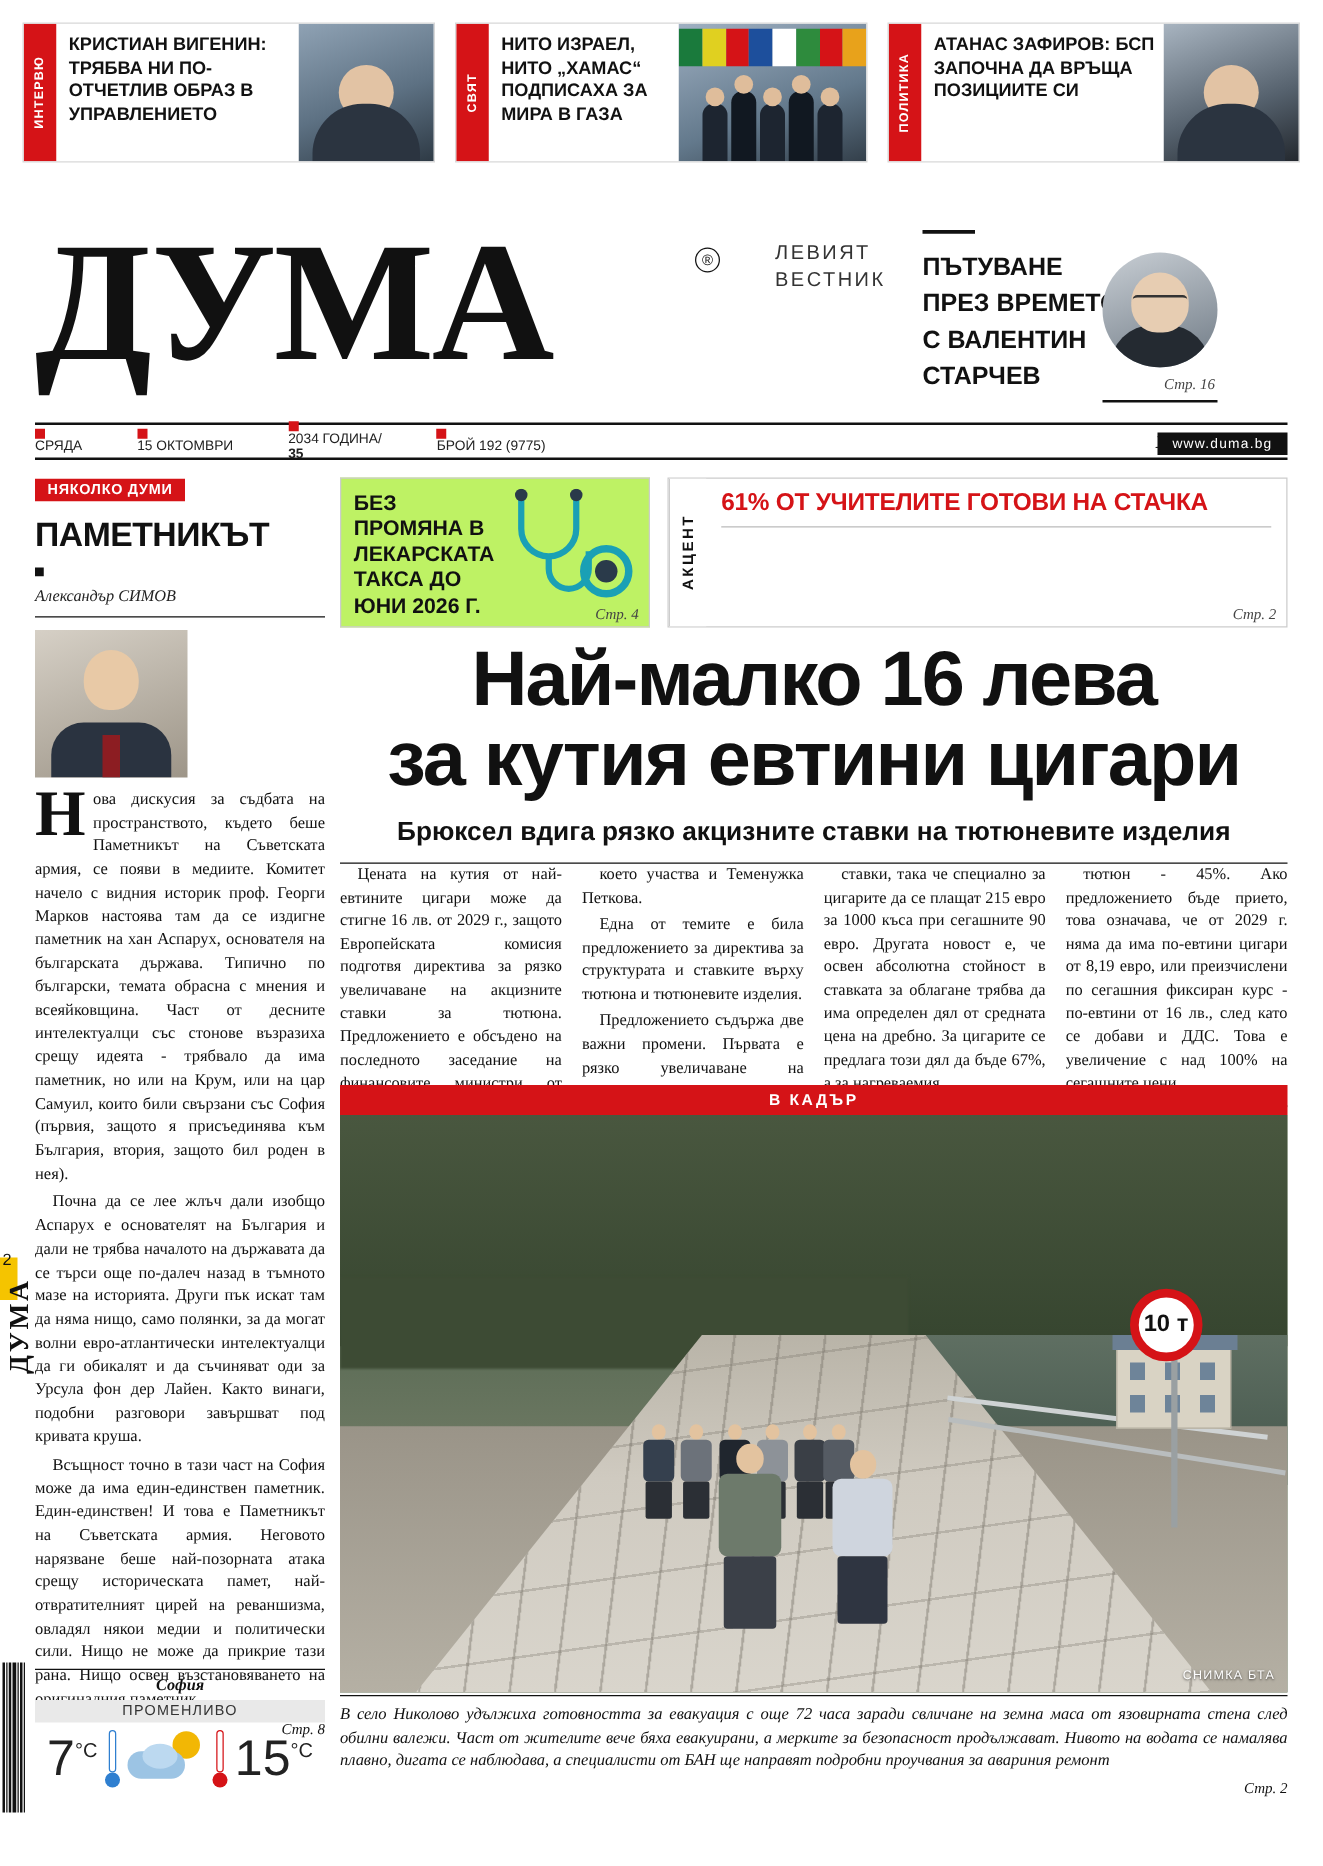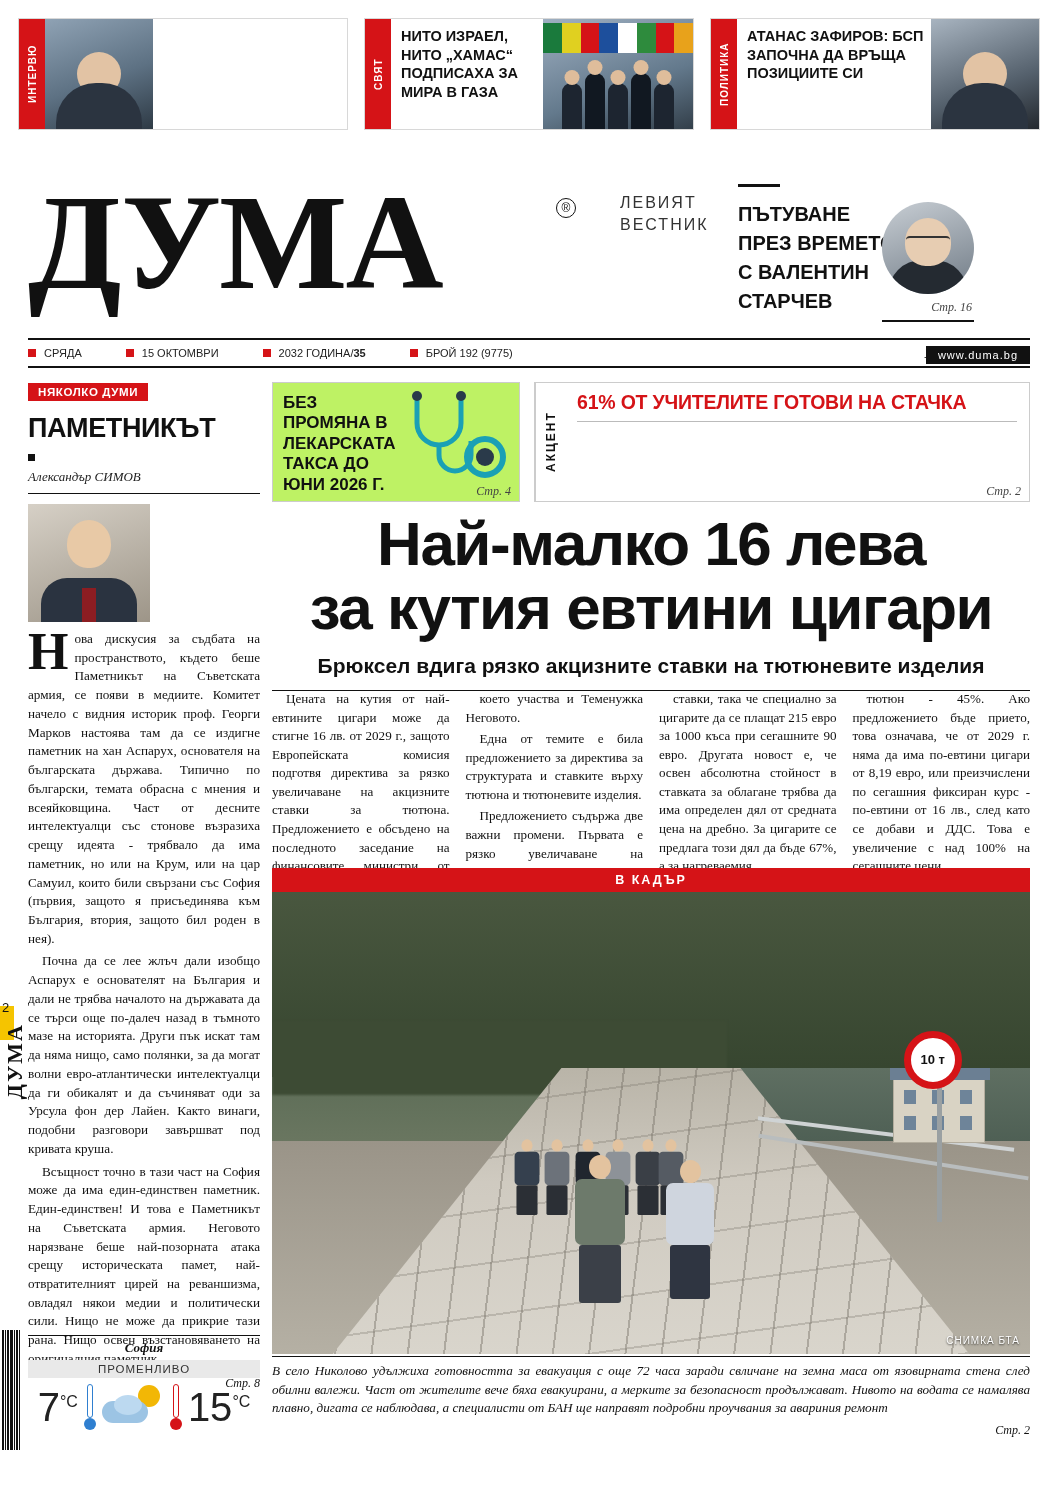--- a/index.html
+++ b/index.html
@@ -125,21 +125,21 @@
   }
   .mh-right-rule{ position:absolute; right:84px; top:150px; width:92px; height:2px; background:#111; }
 
   
   .infobar {
     position:absolute; top:338px; left:28px; width:1002px; height:30px;
     border-top:2px solid #111; border-bottom:2px solid #111;
     display:flex; align-items:center;
     font-family:"Liberation Sans", sans-serif; font-size:11px; color:#222;
   }
-  .infobar .item { display:flex; align-items:center; margin-right:44px; }
+  .infobar .item { display:flex; align-items:flex-start; margin-right:44px;flex-direction:column; }
   .infobar .sq { width:8px;height:8px;background:#d51317;margin-right:8px; }
   .infobar .bold { font-weight:bold; }
   .infobar .price {
     margin-left:auto; margin-right:18px;
     font-family:"Liberation Serif", serif; font-style:italic;
     font-weight:bold; font-size:17px;
   }
   .siteurl {
     position:absolute; top:346px; right:28px;
     background:#111; color:#fff; font-family:"Liberation Sans", sans-serif;
@@ -299,21 +299,21 @@
   }
   .ph-guard{ position:absolute; top:52%; right:2%; width:34%; height:4px; background:#cfd3d4; transform:rotate(7deg); }
   .ph-guard2{ position:absolute; top:57%; right:0%; width:36%; height:4px; background:#b9bdbe; transform:rotate(9deg); }
   .ph-building{ position:absolute; top:40%; right:6%; width:92px; height:66px; background:#d9d3c4; border:1px solid #b3ad9e;}
   .ph-building .roof{ position:absolute; top:-10px; left:-4px; width:100px;height:12px;background:#6b7f93;}
   .ph-building .w{ position:absolute; width:12px;height:14px;background:#6e8499; }
   .ph-sign{
     position:absolute; top:30%; right:9%; width:58px;height:58px;border-radius:50%;
     background:#fff; border:7px solid #d51317;
     display:flex;align-items:center;justify-content:center;
-    font-family:"Liberation Sans", sans-serif; font-weight:bold; font-size:13px; color:#111;
+    font-family:"Liberation Sans", sans-serif; font-weight:bold; font-size:19px; color:#111;
   }
   .ph-signpole{ position:absolute; top:39%; right:11.6%; width:5px; height:150px; background:#9aa0a2; }
   .fig { position:absolute; bottom:16%; }
   .fig .head{ width:18px;height:20px;border-radius:50%;background:#e3c39f;margin:0 auto; }
   .fig .torso{ width:40px;height:54px;border-radius:7px; }
   .fig .legs{ width:34px;height:48px;background:#2b2f35;margin:0 auto;border-radius:3px; }
   .fig.a{ left:40%; bottom:11%; }
   .fig.a .torso{ background:#6d7a6b; width:50px; height:66px; }
   .fig.a .legs{ width:42px;height:58px;background:#3b4048; }
   .fig.a .head{ width:22px;height:24px; }
@@ -342,20 +342,21 @@
 </style>
 </head>
 <body>
 
 <div class="page">
 
   <div class="teaser-strip">
 
     <div class="teaser">
       <div class="teaser-tag">ИНТЕРВЮ</div>
+      <div class="teaser-text">КРИСТИАН ВИГЕНИН: ТРЯБВА НИ ПО-ОТЧЕТЛИВ ОБРАЗ В УПРАВЛЕНИЕТО</div>
       <div class="teaser-photo p1">
         <div class="head"></div>
           <div class="body"></div>
       </div>
 
     </div>
 
     <div class="teaser">
       <div class="teaser-tag">СВЯТ</div>
       <div class="teaser-text">НИТО ИЗРАЕЛ, НИТО „ХАМАС“ ПОДПИСАХА ЗА МИРА В ГАЗА</div>
@@ -421,21 +422,21 @@
     <div class="item">
         <span class="sq"></span>
         <span>СРЯДА</span>
       </div>
     <div class="item">
         <span class="sq"></span>
         <span>15 ОКТОМВРИ</span>
       </div>
     <div class="item">
         <span class="sq"></span>
-        <span>2032 ГОДИНА/</span>
+        <span>2034 ГОДИНА/</span>
         <span class="bold">35</span>
       </div>
     <div class="item">
         <span class="sq"></span>
         <span>БРОЙ 192 (9775)</span>
       </div>
     <div class="price">1 лв. | 0,51 €</div>
   </div>
   <div class="siteurl">www.duma.bg</div>
 
@@ -504,21 +505,21 @@
     </h1>
     <div class="sub">Брюксел вдига рязко акцизните ставки на тютюневите изделия</div>
     <div class="rule"></div>
   </div>
 
   <div class="cols4">
     <div class="c">
       <p class="first">Цената на кутия от най-евтините цигари може да стигне 16 лв. от 2029 г., защото Европейската комисия подготвя директива за рязко увеличаване на акцизните ставки за тютюна. Предложението е обсъдено на последното заседание на финансовите министри от общността в Люксембург, в</p>
     </div>
     <div class="c">
-      <p>което участва и Теменужка Неговото.</p>
+      <p>което участва и Теменужка Петкова.</p>
       <p>Една от темите е била предложението за директива за структурата и ставките върху тютюна и тютюневите изделия.</p>
       <p>Предложението съдържа две важни промени. Първата е рязко увеличаване на минималните акцизи</p>
     </div>
     <div class="c">
       <p class="first">ставки, така че специално за цигарите да се плащат 215 евро за 1000 къса при сегашните 90 евро. Другата новост е, че освен абсолютна стойност в ставката за облагане трябва да има определен дял от средната цена на дребно. За цигарите се предлага този дял да бъде 67%, а за нагреваемия</p>
     </div>
     <div class="c">
       <p class="first">тютюн - 45%. Ако предложението бъде прието, това означава, че от 2029 г. няма да има по-евтини цигари от 8,19 евро, или преизчислени по сегашния фиксиран курс - по-евтини от 16 лв., след като се добави и ДДС. Това е увеличение с над 100% на сегашните цени.</p>
       <div class="pg">Стр. 6</div>
     </div>

